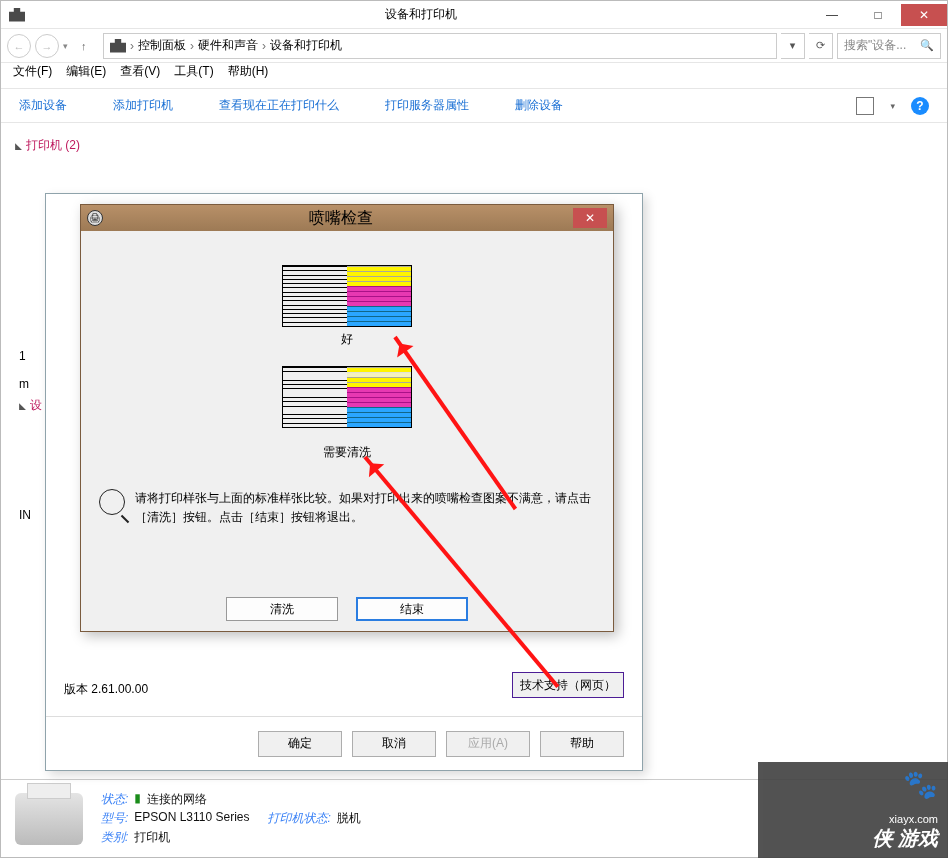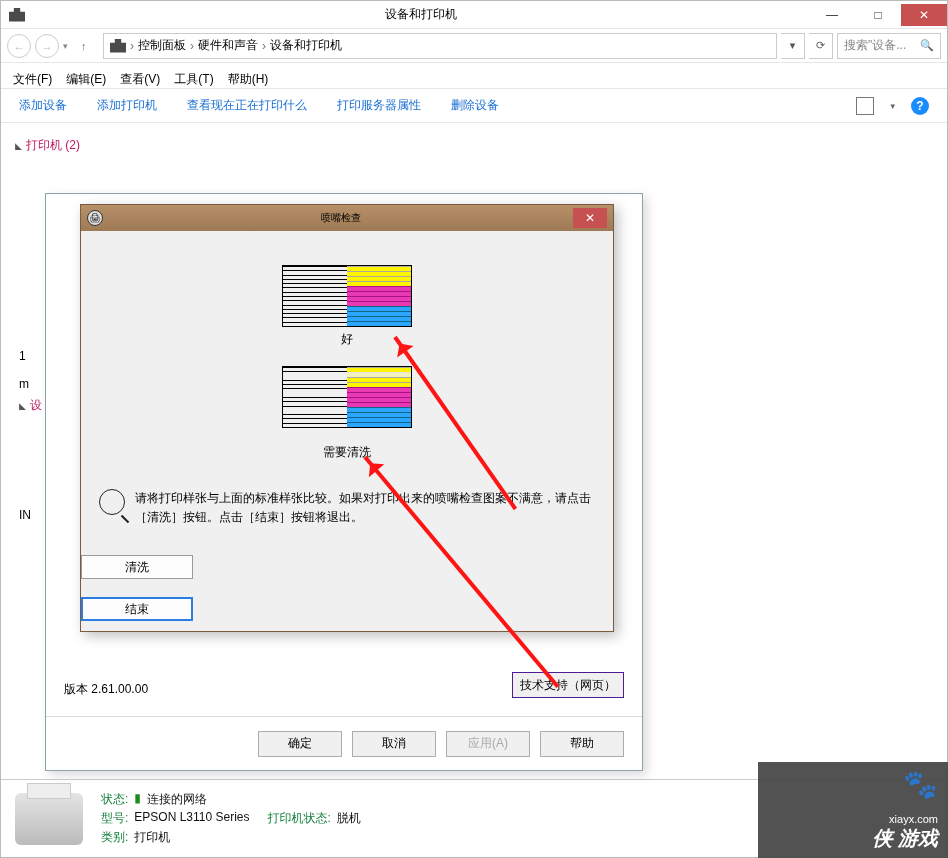--- a/index.html
+++ b/index.html
@@ -19,76 +19,76 @@
 .nav-circ { width: 24px; height: 24px; border: 1px solid #ccc; border-radius: 50%; display:flex;align-items:center;justify-content:center;color:#bbb;font-size:11px; }
 .nav-dd { width:14px; color:#888; font-size:9px; }
 .nav-up { width:18px; color:#666; font-size:11px; }
 .addr { flex: 1; height: 26px; border: 1px solid #ccc; display: flex; align-items: center; padding: 0 6px; font-size: 12px; gap: 4px; }
 .addr .sep { color: #777; }
 .addr-icon { width: 16px; height: 14px; background: #4a4a4a; clip-path: polygon(0 30%,30% 30%,30% 0,70% 0,70% 30%,100% 30%,100% 100%,0 100%); }
 .addr-btn { width:24px;height:26px;border:1px solid #ccc;border-left:none;display:flex;align-items:center;justify-content:center;font-size:11px;color:#555;}
 .search { width: 104px; height: 26px; border: 1px solid #ccc; display:flex;align-items:center;padding:0 6px;color:#888;font-size:12px;gap:4px;}
 
 
-.menubar { height: 26px; display: flex; align-items: flex-end; gap: 14px; padding: 0 12px; font-size: 12px; border-bottom: 1px solid #e6e6e6; }
-
-
-.toolbar { height: 34px; display:flex; align-items:center; gap: 30px; padding: 0 18px; font-size: 12px; color:#196fd4; border-bottom:1px solid #e6e6e6;}
+.menubar { height: 26px; display: flex; align-items: flex-start; gap: 14px; padding: 0 12px; font-size: 12px; border-bottom: 1px solid #e6e6e6; }
+
+
+.toolbar { height: 34px; display:flex; align-items:center; gap: 46px; padding: 0 18px; font-size: 12px; color:#196fd4; border-bottom:1px solid #e6e6e6;}
 .toolbar .right { margin-left:auto; display:flex; gap:16px; align-items:center; color:#444;}
 .tool-icon { width:18px;height:18px;border:1px solid #777; position:relative;}
 .help-icon { width:18px;height:18px;border-radius:50%;background:#1a8cff;color:#fff;display:flex;align-items:center;justify-content:center;font-size:12px;font-weight:bold;}
 
 
 .content { flex:1; padding: 8px 14px; position:relative; font-size:12px; overflow:hidden; background:#fff;}
 .cat { color:#be185d; margin: 6px 0; }
 .cat::before { content:"◢"; color:#555; font-size:9px; margin-right:4px; display:inline-block; transform: scaleX(-1);}
 .device-grid { position:absolute; top:160px; left:630px; width:110px; text-align:center; font-size:12px; }
 .device-grid .spk { width:60px;height:60px;margin:0 auto; background:radial-gradient(circle,#999 0,#666 60%,#444 100%);border-radius:50%; border:4px solid #ccc;}
 
 
 .details { position:absolute; left:0; right:0; bottom:0; height:78px; border-top:1px solid #ccc; display:flex; align-items:center; padding:8px 14px; font-size:12px; gap:18px; background:#fff;}
 .printer-ico { width:68px; height:52px; background:linear-gradient(#e4e4e4,#bbb); border-radius:6px; position:relative;}
 .printer-ico::before{content:"";position:absolute;top:-10px;left:12px;right:12px;height:14px;background:#eee;border:1px solid #ccc;}
 .det-col { display:flex; flex-direction:column; gap:2px; }
 .det-row { display:flex; gap:6px; }
-.det-row .k{color:#15803d;}
+.det-row .k{color:#3b82f6;font-style:italic;}
 .det-row .v{color:#111;}
 .det-title{font-size:13px;margin-bottom:2px;}
 
 
 .props { position:absolute; left:45px; top:193px; width:598px; height:578px; background:#fff; border:1px solid #8fa3ab; box-shadow: 4px 4px 10px rgba(0,0,0,.15);}
 .props-bottom{position:absolute;left:0;right:0;bottom:0;height:54px;display:flex;align-items:center;justify-content:flex-end;gap:10px;padding:0 18px;border-top:1px solid #ddd;}
 .props-bottom .wbtn{width:84px;height:26px;border:1px solid #adadad;background:#f0f0f0;font-size:12px;display:flex;align-items:center;justify-content:center;}
 .props-bottom .wbtn.disabled{color:#aaa;}
 .version{position:absolute;left:18px;bottom:72px;font-size:12px;}
 .ts{position:absolute;right:18px;bottom:72px;}
 .ts .wbtn{width:112px;height:26px;border:1px solid #4c1d95;background:#f0f0f0;font-size:12px;display:flex;align-items:center;justify-content:center;}
 
 
 .nozzle { position:absolute; left:80px; top:204px; width:534px; height:428px; background:#f0f0f0; border:1px solid #7a5b3e; box-shadow: 4px 4px 12px rgba(0,0,0,.25);}
 .nozzle-title { height:26px; background:linear-gradient(#b89068,#9d7a55); display:flex; align-items:center; padding:0 6px;}
 .nozzle-title .ico{width:16px;height:16px;border:1px solid #333;border-radius:50%;margin-right:6px;background:#ddd;display:flex;align-items:center;justify-content:center;font-size:9px;}
-.nozzle-title .txt{flex:1;text-align:center;font-size:10px;color:#000;}
+.nozzle-title .txt{flex:1;text-align:center;font-size:16px;color:#000;}
 .nozzle-title .cx{width:34px;height:20px;background:#c75050;color:#fff;display:flex;align-items:center;justify-content:center;font-size:12px;}
 .nozzle-body{padding:14px 18px 14px 18px; position:relative; height:calc(100% - 26px);}
 .samples{display:flex;flex-direction:column;align-items:center;gap:18px;margin-top:20px;}
 .sample{text-align:center;font-size:12px;}
 .pattern{width:130px;height:62px;display:flex;border:1px solid #000;}
 .pattern .blk{flex:1;display:flex;flex-direction:column;}
 .pattern .blk .ln{flex:1;border-top:1px solid #000;}
 .pattern .col{flex:1;display:flex;flex-direction:column;}
 .pattern .col .yband{flex:1;background:#fff500;border-top:1px solid #aa9;}
 .pattern .col .mband{flex:1;background:#e838b2;border-top:1px solid #a18;}
 .pattern .col .cband{flex:1;background:#2aa6ff;border-top:1px solid #168;}
 .broken .blk .ln:nth-child(3), .broken .blk .ln:nth-child(7), .broken .blk .ln:nth-child(11){border-top-color:transparent;}
 .broken .col .yband:nth-child(2), .broken .col .mband:nth-child(1), .broken .col .cband:nth-child(2){opacity:.2;}
 .instr{display:flex;gap:10px;margin-top:28px;font-size:12px;line-height:1.6;}
 .instr .mg{width:26px;height:26px;border:1px solid #222;border-radius:50%;position:relative;flex-shrink:0;}
 .instr .mg::after{content:"";position:absolute;right:-6px;bottom:-6px;width:10px;height:2px;background:#222;transform:rotate(45deg);}
-.nozzle-btns{position:absolute;left:0;right:0;bottom:10px;display:flex;justify-content:center;gap:18px;flex-direction:column;}
+.nozzle-btns{position:absolute;left:0;right:0;bottom:10px;display:flex;justify-content:center;gap:18px;}
 .nozzle-btns .nbtn{width:112px;height:24px;border:1px solid #999;background:#fdfdfd;font-size:12px;display:flex;align-items:center;justify-content:center;}
 .nozzle-btns .nbtn.primary{border-color:#2a7de1;box-shadow:0 0 0 1px #2a7de1 inset;}
 
 
 .arrow{position:absolute;height:4px;background:#ff1414;transform-origin:left center;}
 .arrow::after{content:"";position:absolute;left:-2px;top:-8px;border:10px solid transparent;border-right-color:#ff1414;}
 
 
 .wm{position:absolute;right:0;bottom:0;width:190px;height:96px;background:#444;color:#fff;display:flex;flex-direction:column;align-items:flex-end;justify-content:flex-end;padding:6px 10px;font-size:11px;opacity:.92;}
 .wm .big{font-size:20px;font-weight:bold;font-style:italic;}

